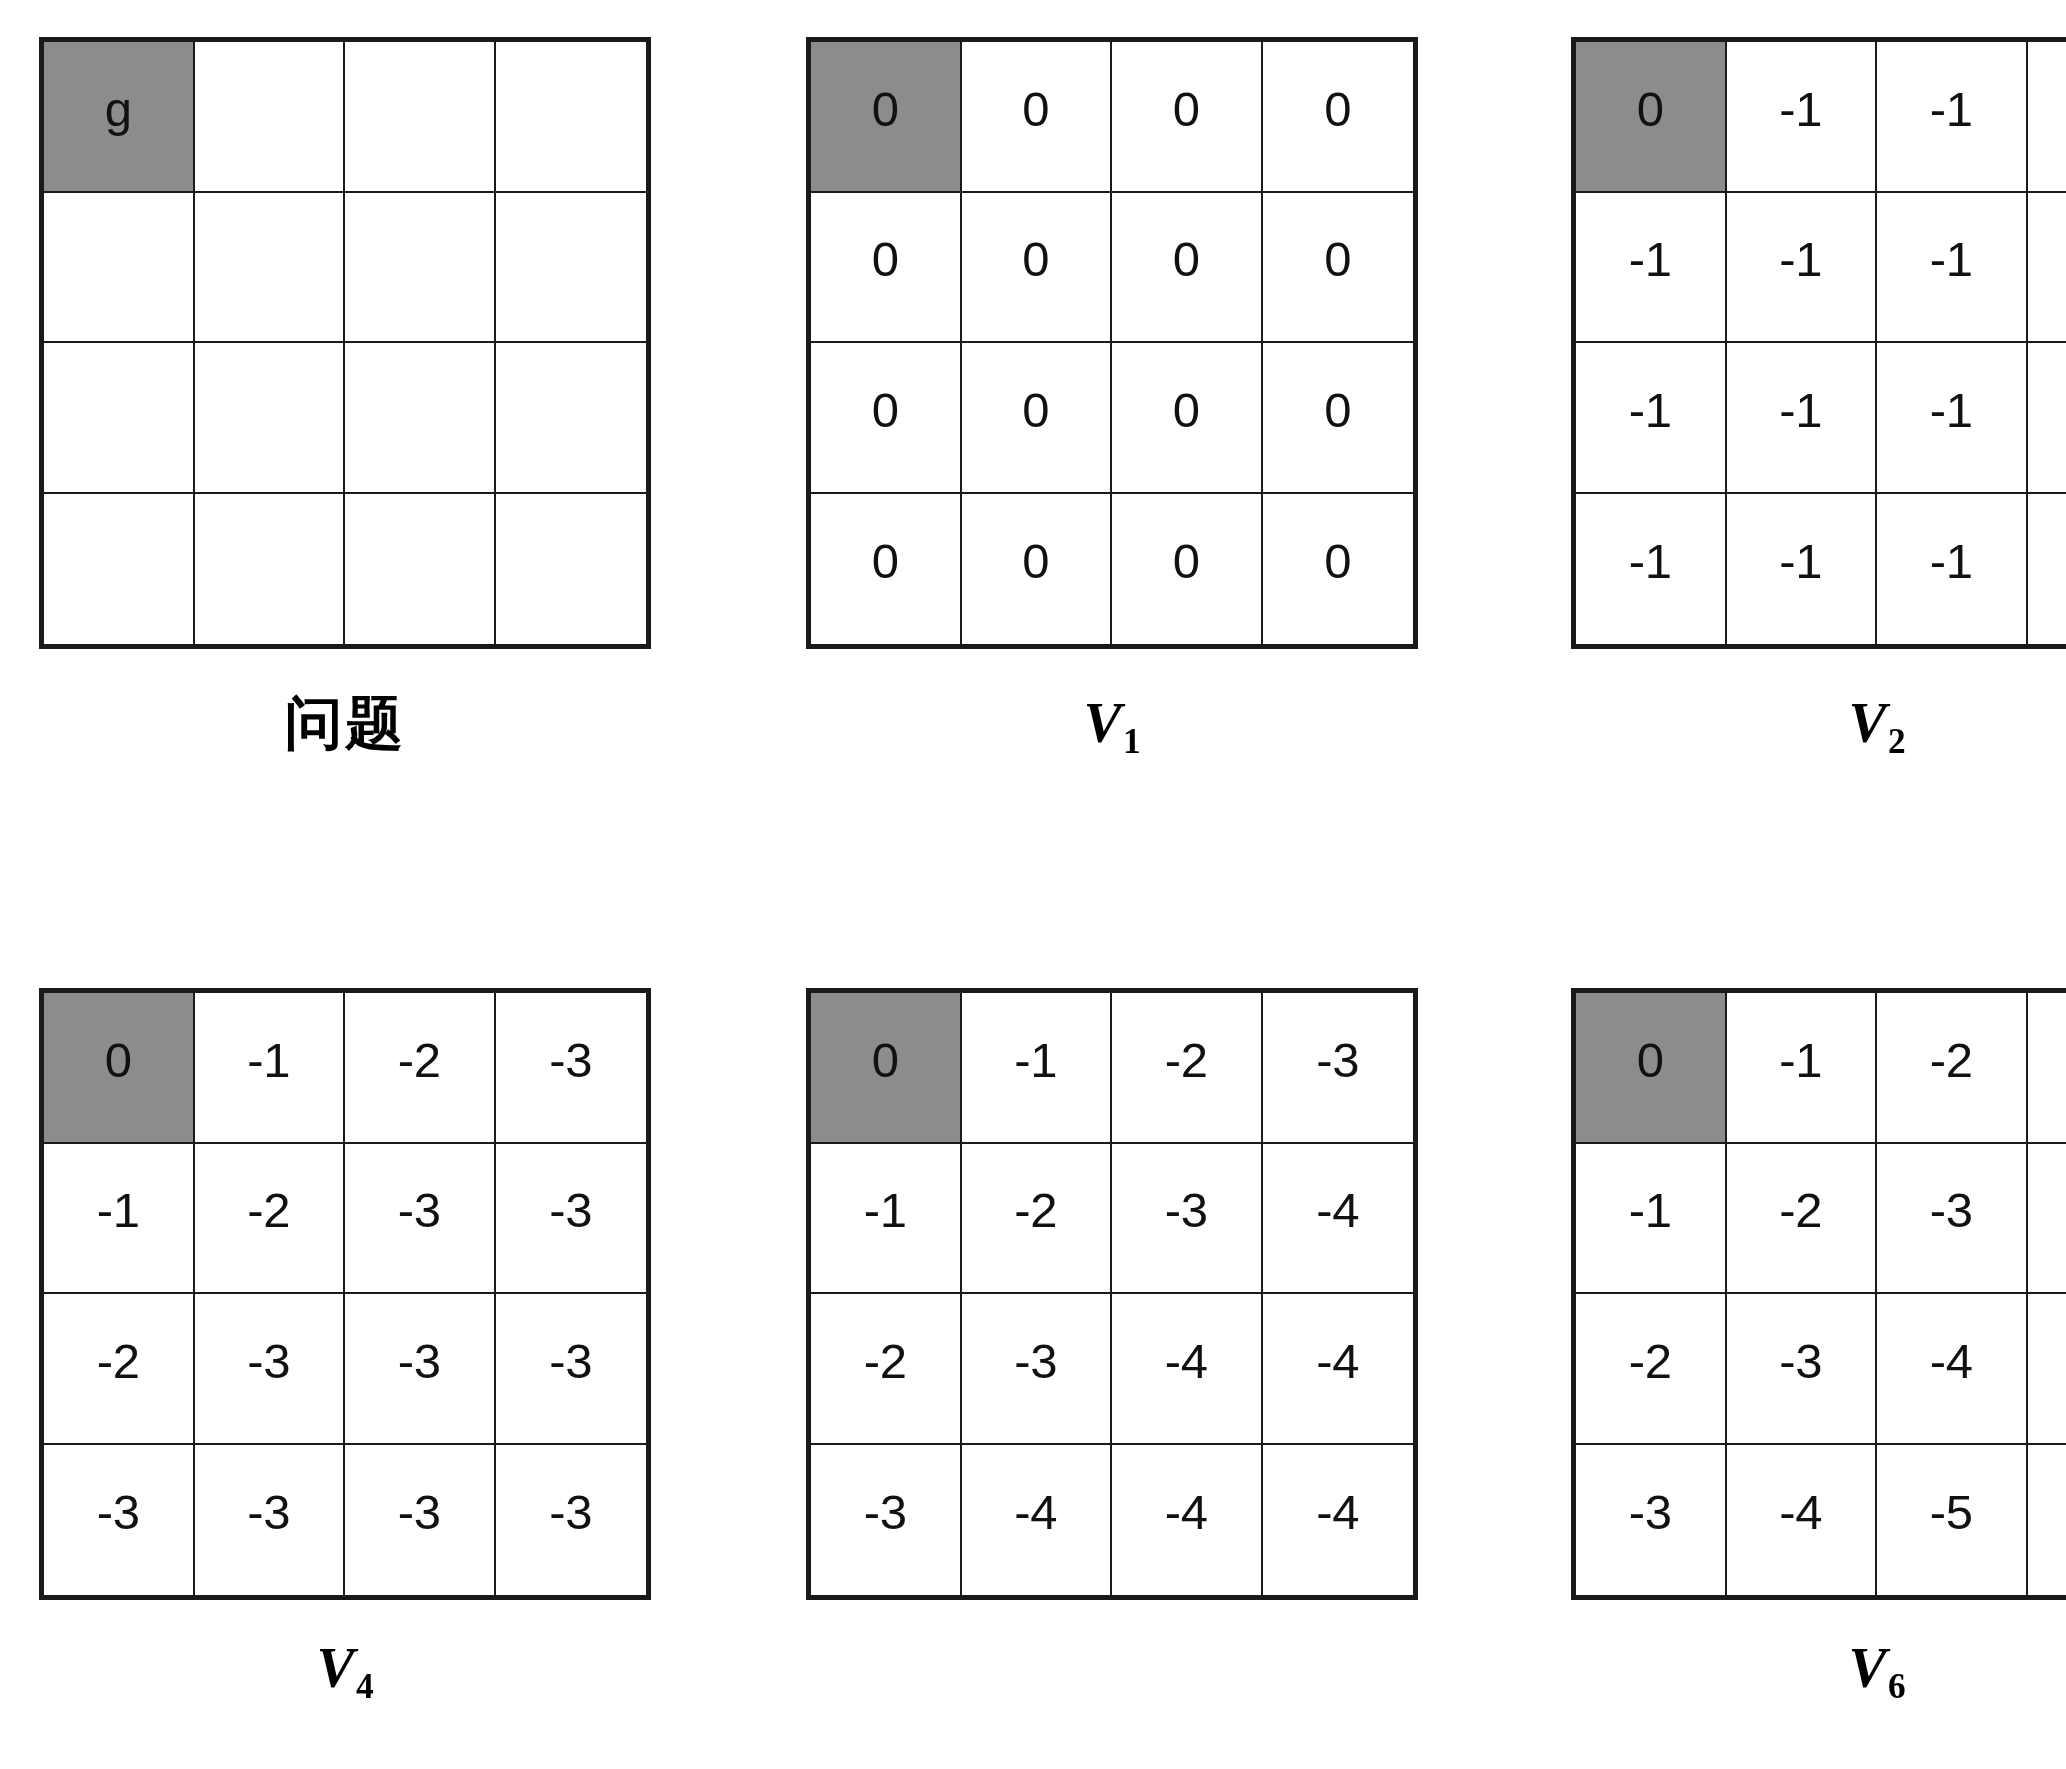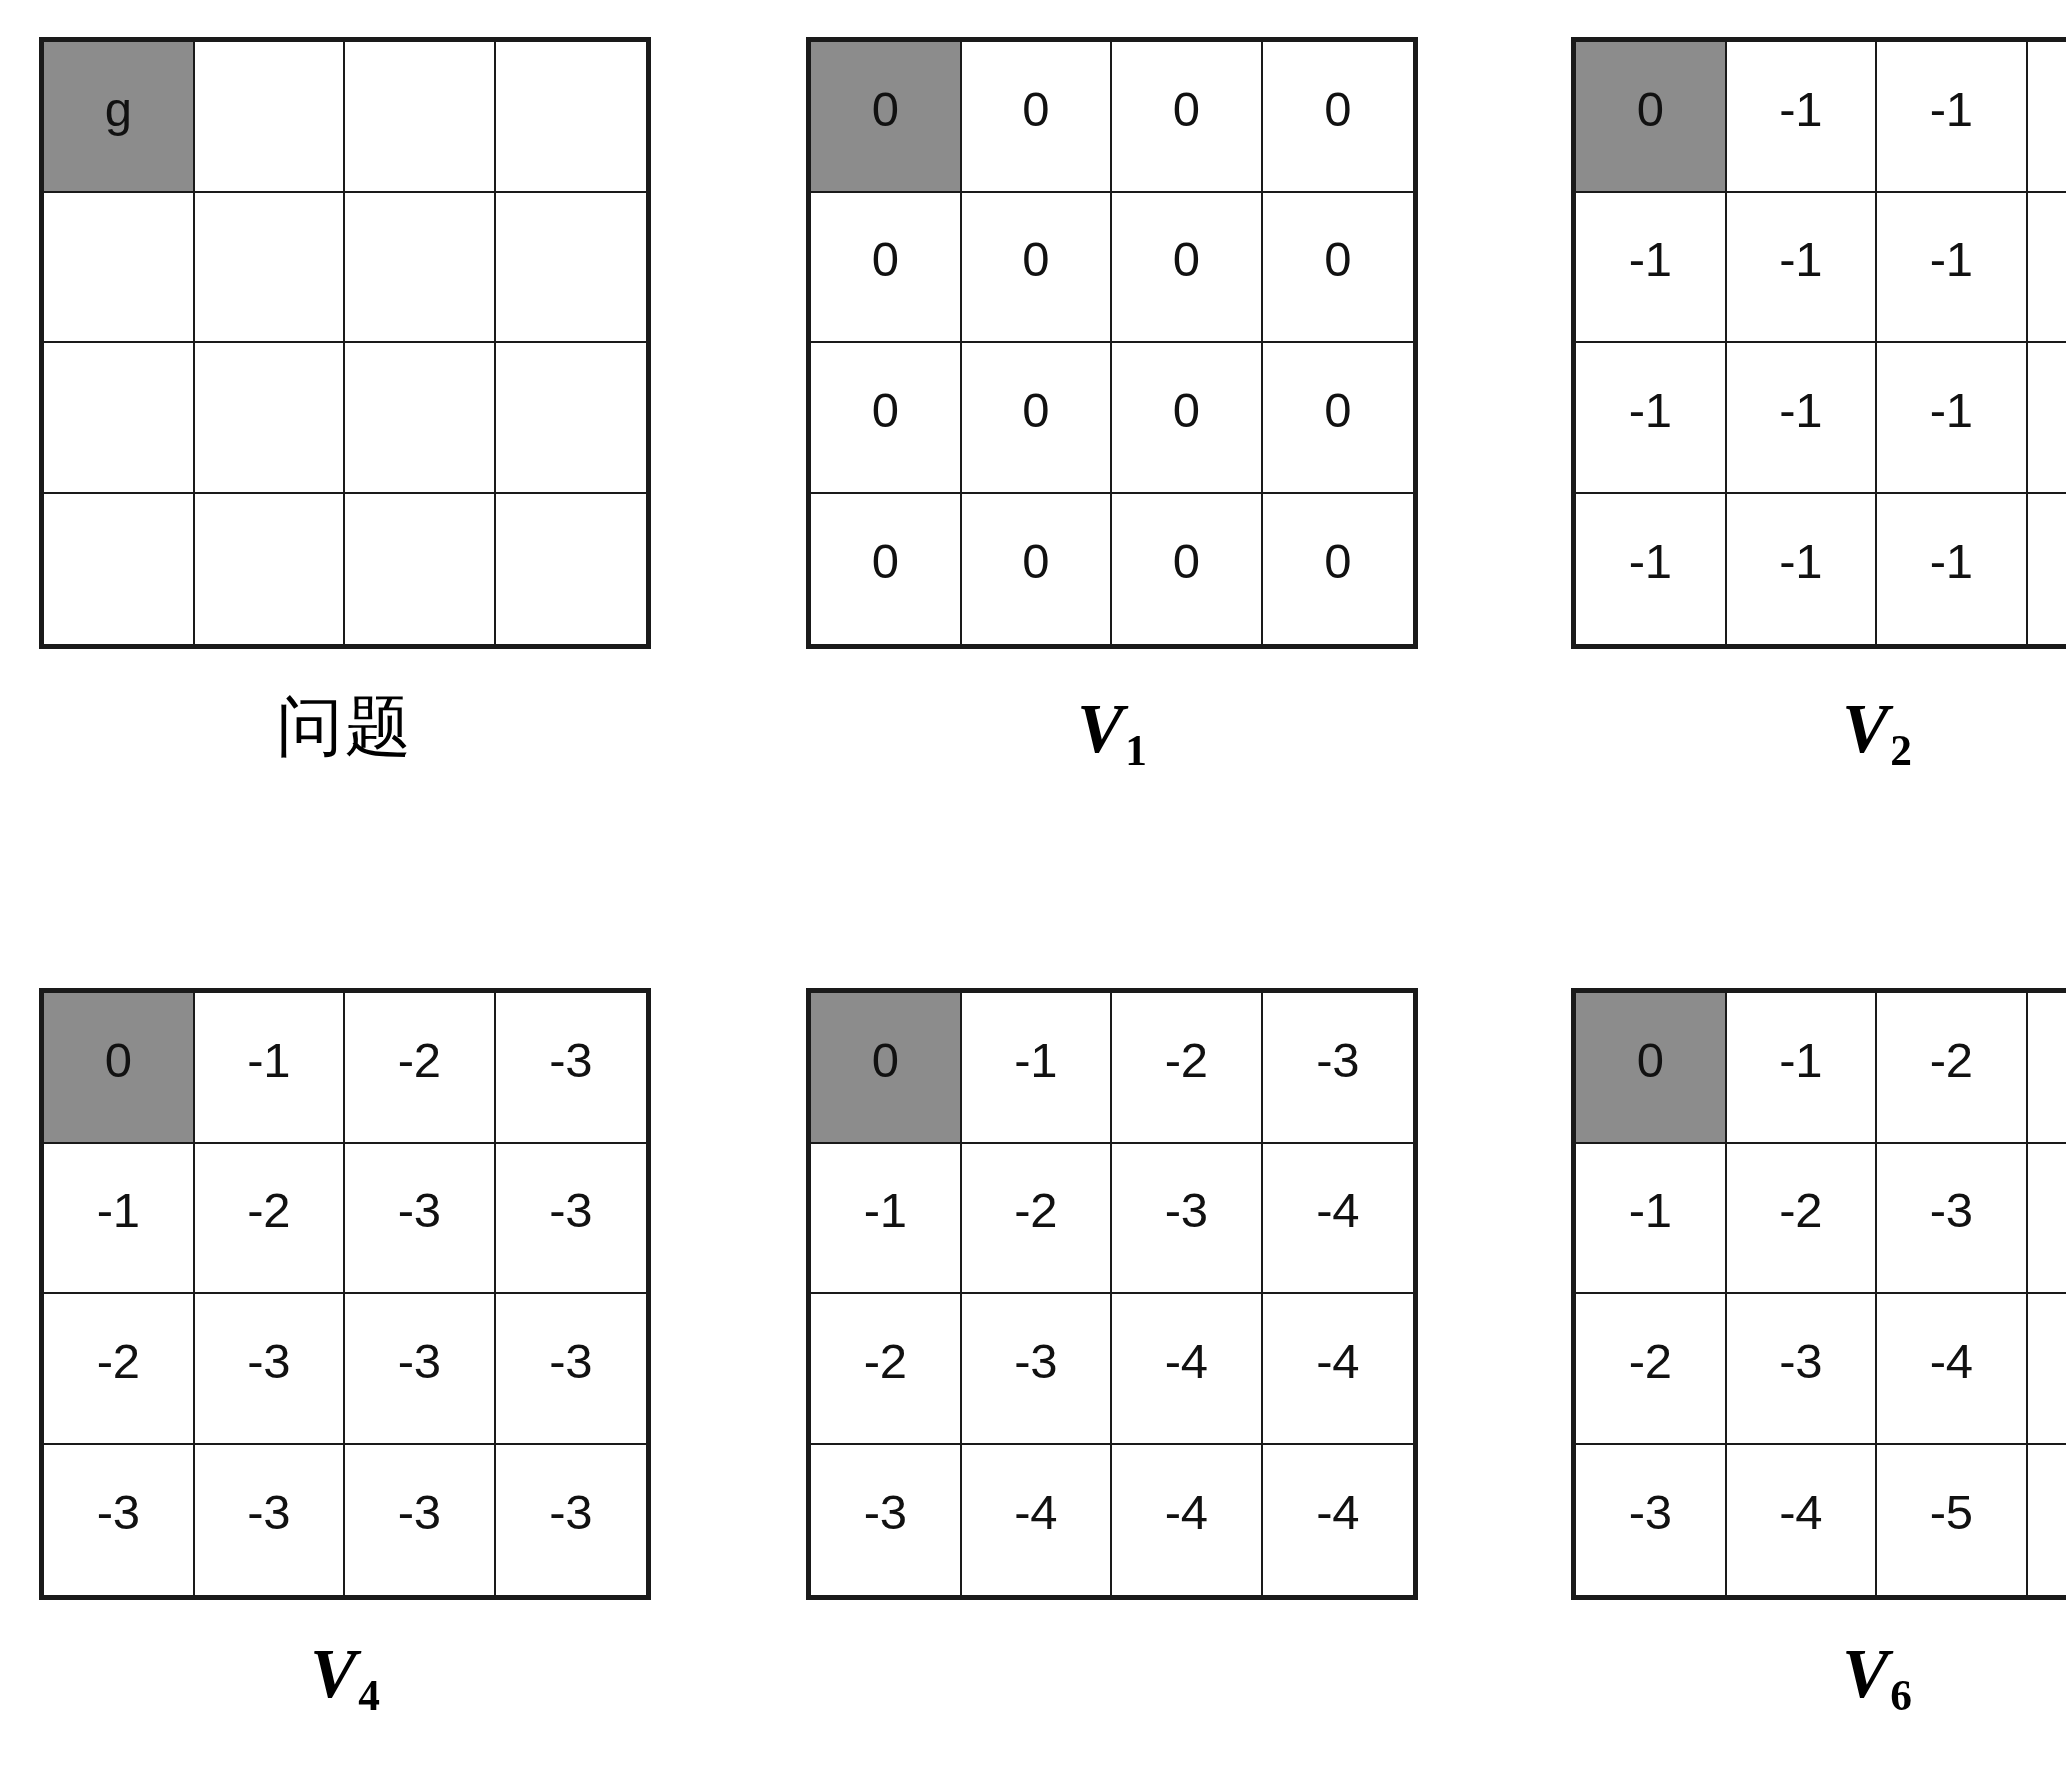--- a/index.html
+++ b/index.html
@@ -81,35 +81,35 @@
     line-height: 1;
     white-space: nowrap;
   }
   .row-top .panel-label    { margin-top: 45px; }
   .row-bottom .panel-label { margin-top: 39px;  }
 
   .label-math {
     font-family: "Liberation Serif", "DejaVu Serif", serif;
     font-style: italic;
     font-weight: bold;
-    font-size: 70px;
+    font-size: 57px;
     text-align: right;
   }
   .label-math .sub {
     font-style: normal;
     font-weight: bold;
     font-size: 0.62em;
     vertical-align: -0.30em;
     margin-left: 0.04em;
     letter-spacing: 0;
   }
   .label-cjk {
     font-family: "DejaVu Serif", "Liberation Serif", serif;
-    font-weight: 400;
-    font-size: 66px;
+    font-weight: 700;
+    font-size: 58px;
     letter-spacing: 2.5px;
   }
 </style>
 </head>
 <body>
 
 <div id="board">
   <div class="panel-row row-top">
       <div class="panel slot-0">
         <div class="grid">

